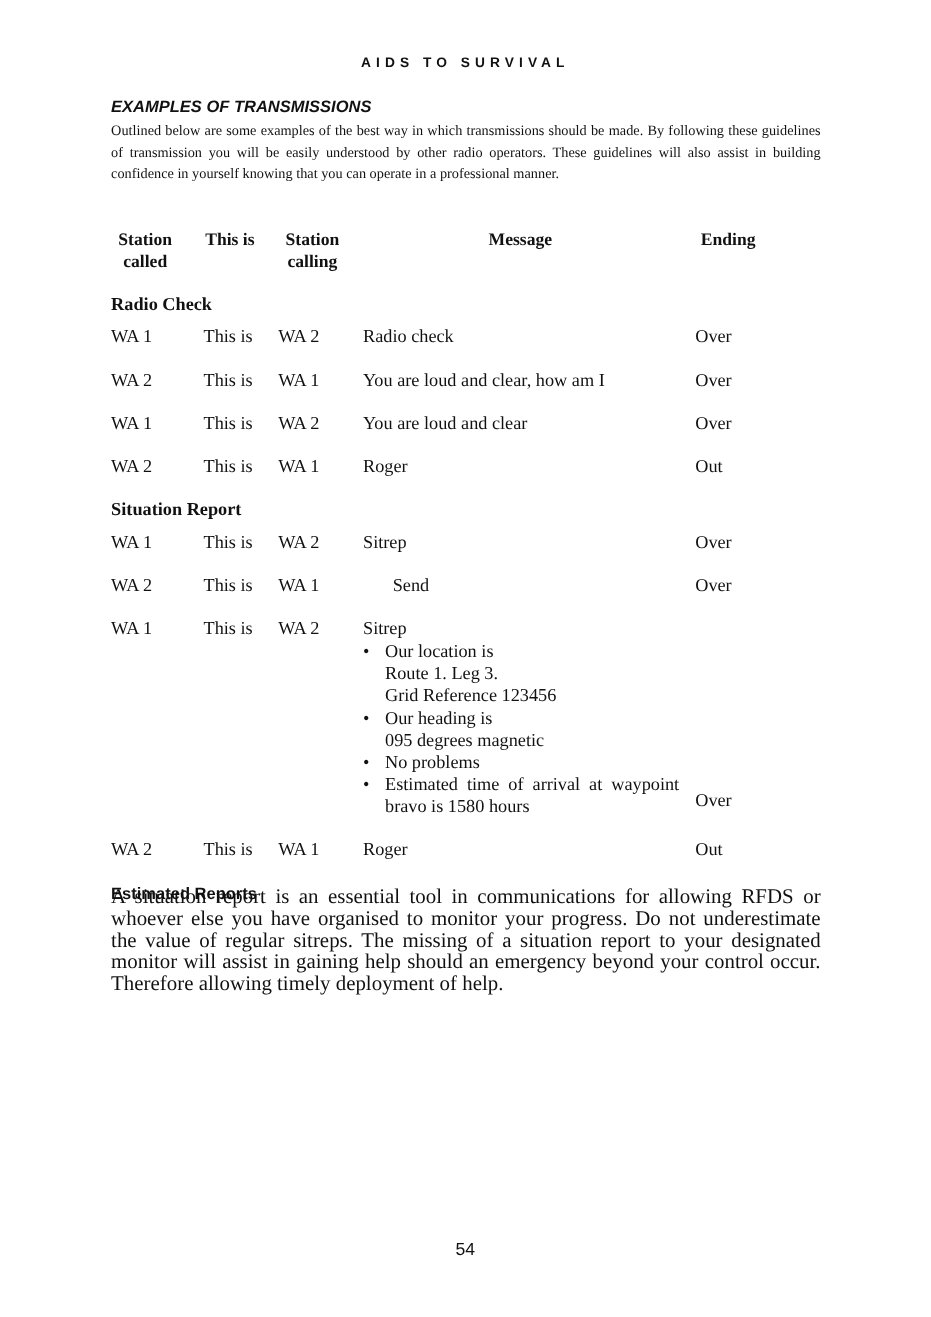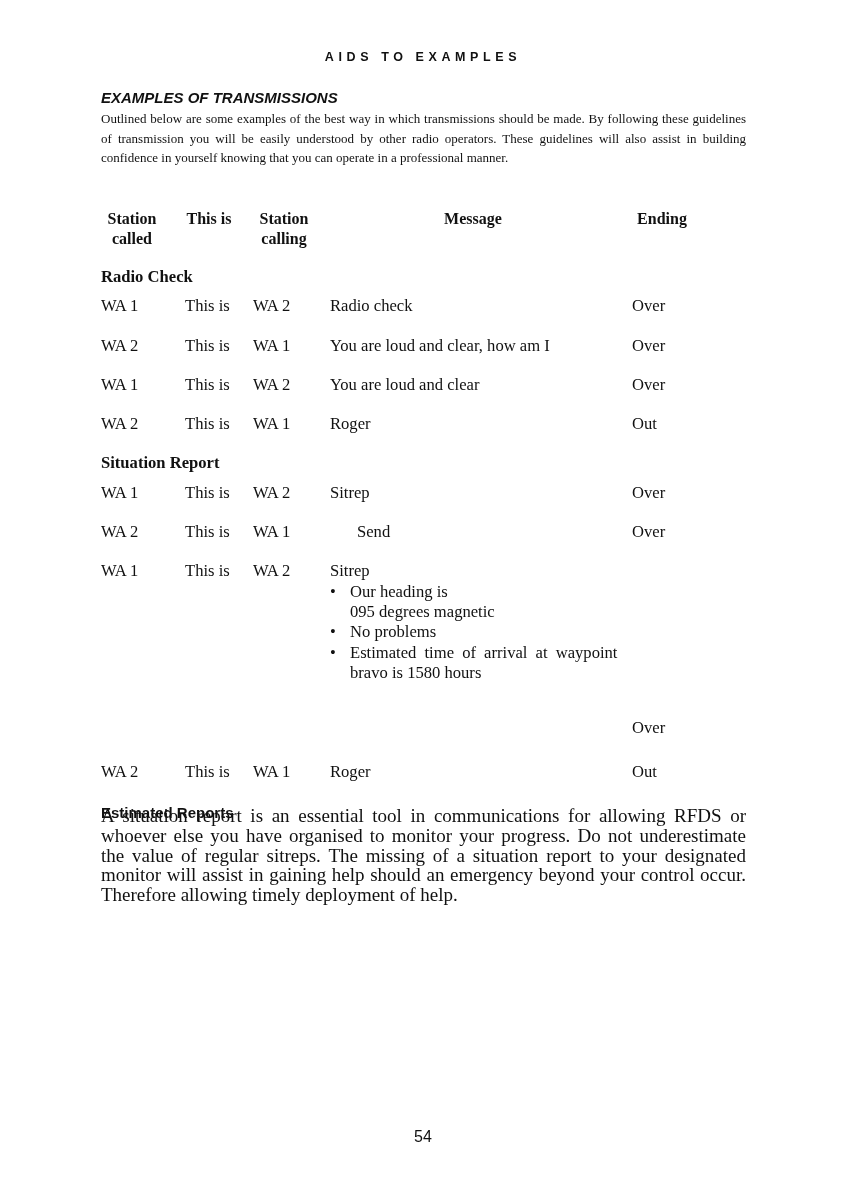--- a/index.html
+++ b/index.html
@@ -45,21 +45,21 @@
       position: absolute; top: 806px; left: 101px; width: 645px;
       font-size: 19px; line-height: 19.8px; text-align: justify;
     }
     .page-number {
       position: absolute; top: 1128px; left: 0; width: 846px; text-align: center; font-size: 16px;
     }
   </style>
 </head>
 <body>
 
-<div class="running-head sans">AIDS TO EXAMPLES</div>
+<div class="running-head sans">AIDS TO SURVIVAL</div>
 
 <div class="section-title sans">EXAMPLES OF TRANSMISSIONS</div>
 
 <p class="intro serif" style="margin:0">Outlined below are some examples of the best way in which transmissions should be made. By following these guidelines of transmission you will be easily understood by other radio operators. These guidelines will also assist in building confidence in yourself knowing that you can operate in a professional manner.</p>
 
 <div>
   <div class="col-head serif" style="left:101px; top:209px; width:62px;">
     <div>Station</div>
     <div>called</div>
   </div>
@@ -119,20 +119,25 @@
   <span class="cell serif c4" style="top:522px;margin-left:27px;">Send</span>
   <span class="cell serif c5" style="top:522px;">Over</span>
 </div>
 <div>
   <span class="cell serif c1" style="top:561px;">WA 1</span>
   <span class="cell serif c2" style="top:561px;">This is</span>
   <span class="cell serif c3" style="top:561px;">WA 2</span>
   <span class="cell serif c4" style="top:561px;">Sitrep</span>
   <ul class="bullets serif">
     <li>
+      <span class="line">Our location is</span>
+      <span class="line">Route 1. Leg 3.</span>
+      <span class="line">Grid Reference 123456</span>
+    </li>
+    <li>
       <span class="line">Our heading is</span>
       <span class="line">095 degrees magnetic</span>
     </li>
     <li>
       <span class="line">No problems</span>
     </li>
     <li>
       <span class="line" style="word-spacing:4px;">Estimated time of arrival at waypoint</span>
       <span class="line">bravo is 1580 hours</span>
     </li>

